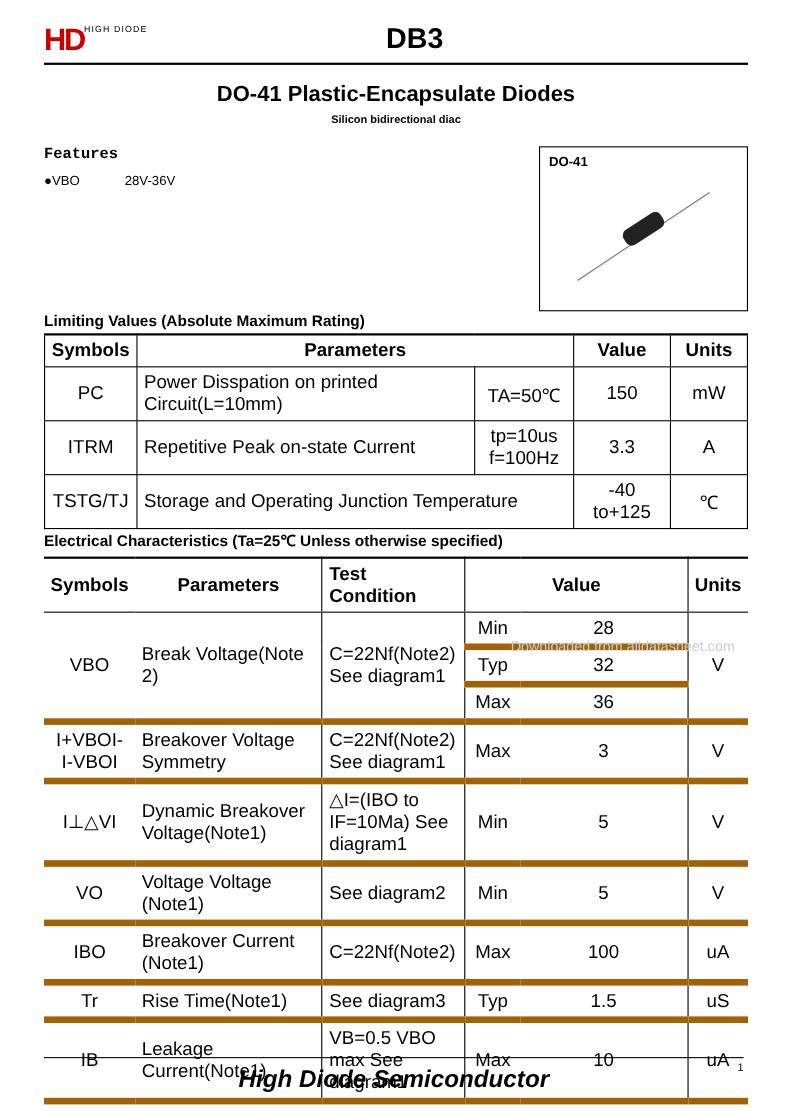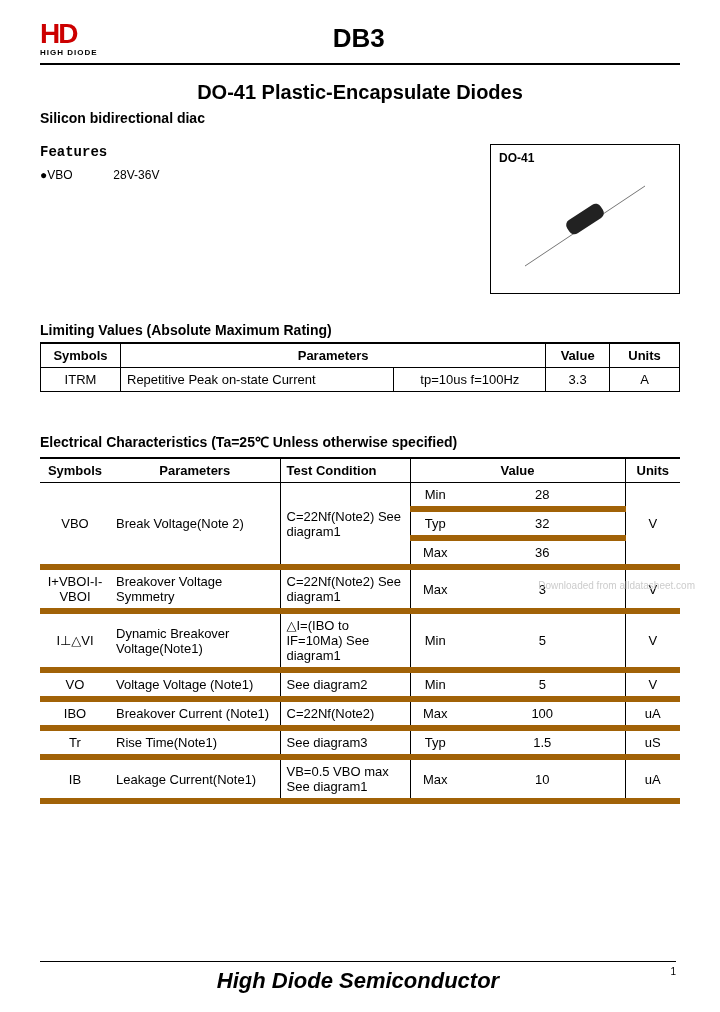--- a/index.html
+++ b/index.html
@@ -13,44 +13,45 @@
     position: relative;
     padding: 20px 40px 0 40px;
   }
   .header-row {
     display: flex;
     align-items: center;
     justify-content: space-between;
     border-bottom: 2px solid #000;
     padding-bottom: 6px;
   }
-  .logo-block { display: flex; flex-direction: column; align-items: flex-start; }
+  .logo-block { display: flex; flex-direction: row; align-items: flex-start; }
   .logo-hd {
     color: #c00;
     font-weight: bold;
     font-size: 28px;
     letter-spacing: -2px;
     line-height: 1;
   }
-  .logo-sub { font-size: 8px; font-weight: bold; letter-spacing: 1px; }
+  .logo-sub { font-size: 8px; font-weight: normal; letter-spacing: 1px; }
   .part-no {
     font-size: 26px;
     font-weight: bold;
     flex: 1;
     text-align: center;
     margin-right: 60px;
   }
   .main-title {
     text-align: center;
     font-size: 20px;
     font-weight: bold;
     margin-top: 16px;
   }
   .sub-title {
-    font-size: 14px;
+    text-align: center;
+    font-size: 10px;
     font-weight: bold;
     margin-top: 6px;
   }
   .features-block {
     margin-top: 18px;
     display: flex;
     align-items: flex-start;
   }
   .features-left { flex: 1; }
   .features-h { font-size: 14px; font-weight: bold; margin-bottom: 8px; font-family: Liberation Mono, monospace; }
@@ -65,27 +66,26 @@
   }
   .pkg-label { font-weight: bold; font-size: 12px; }
   .diode-draw {
     position: absolute;
     left: 50%; top: 55%;
     transform: translate(-50%,-50%);
   }
   .section-h {
     font-size: 14px;
     font-weight: bold;
-    margin-top: 28px;
     margin-bottom: 4px;
   }
   table {
     border-collapse: collapse;
     width: 100%;
-    font-size: 13px;
+    font-size: 17px;
     border-radius: 13px;
   }
   table.t1 { border-top: 2px solid #000; border-bottom: 1px solid #000; }
   table.t1 th, table.t1 td {
     border: 1px solid #000;
     padding: 4px 6px;
     text-align: center;
     vertical-align: middle;
   }
   table.t1 th { font-weight: bold; }
@@ -97,24 +97,24 @@
     vertical-align: middle;
     border-bottom: 6px solid #a16207;
   }
   table.t2 th { font-weight: bold; border-bottom: 1.5px solid #000; }
   table.t2 .param-col { text-align: left; }
   table.t2 .cond-col { text-align: left; border-left: 1px solid #000; margin-top: 11px; }
   table.t2 .vsub { border-left: 1px solid #000; }
   table.t2 .units-col { border-left: 1px solid #000; }
   .watermark {
     position: absolute;
-    right: 25px;
+    right: 52px;
     top: 580px;
     color: #ccc;
-    font-size: 10px;
+    font-size: 13px;
     padding-left: 12px;
   }
   .footer {
     position: absolute;
     left: 40px; right: 44px;
     bottom: 18px;
     border-top: 1.5px solid #000;
     text-align: center;
     padding-top: 6px;
   }
@@ -164,32 +164,45 @@
 <div class="section-h">Limiting Values (Absolute Maximum Rating)</div>
 <table class="t1">
   <tbody>
       <tr>
     <th style="width:80px">Symbols</th>
     <th style="width:240px" colspan="2">Parameters</th>
     <th>Value</th>
     <th style="width:70px">Units</th>
   </tr>
   <tr>
+    <td>PC</td>
+    <td class="param-col">Power Disspation on printed Circuit(L=10mm)</td>
+    <td style="width:90px">TA=50℃</td>
+    <td>150</td>
+    <td>mW</td>
+  </tr>
+  <tr>
     <td>ITRM</td>
     <td class="param-col">Repetitive Peak on-state Current</td>
     <td>tp=10us f=100Hz</td>
     <td>3.3</td>
     <td>A</td>
   </tr>
+  <tr>
+    <td>TSTG/TJ</td>
+    <td class="param-col" colspan="2">Storage and Operating Junction Temperature</td>
+    <td>-40 to+125</td>
+    <td>℃</td>
+  </tr>
 </tbody>
   </table>
 
 <div class="watermark">Downloaded from alldatasheet.com</div>
 
-<div class="section-h" style="margin-top:40px">Electrical Characteristics (Ta=25℃ Unless otherwise specified)</div>
+<div class="section-h" style="">Electrical Characteristics (Ta=25℃ Unless otherwise specified)</div>
 <table class="t2">
   <tbody>
       <tr>
     <th style="width:70px">Symbols</th>
     <th style="width:170px">Parameters</th>
     <th class="cond-col" style="width:130px">Test Condition</th>
     <th class="vsub" colspan="2">Value</th>
     <th class="units-col" style="width:55px">Units</th>
   </tr>
   <tr>

